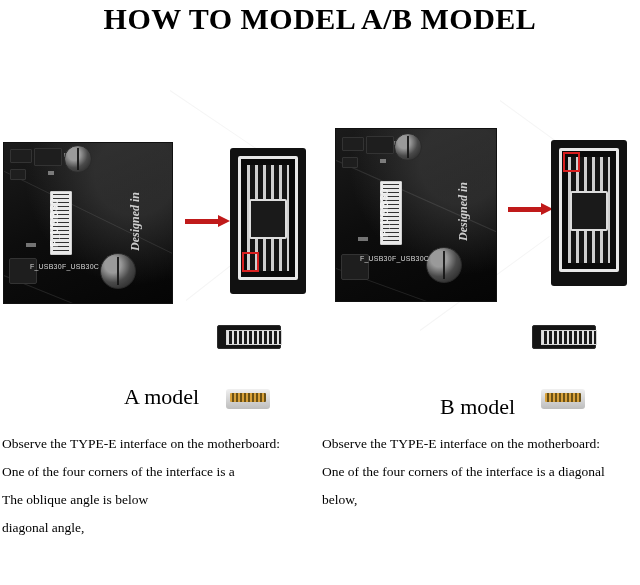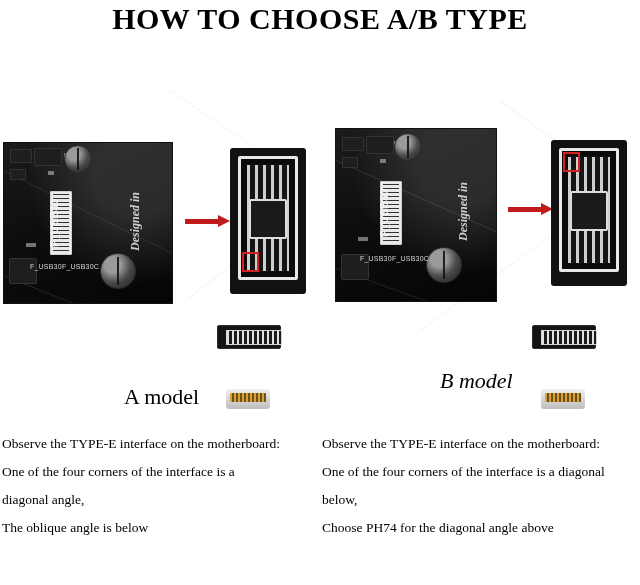--- a/index.html
+++ b/index.html
@@ -251,21 +251,21 @@
   
   .bg-streak {
     position: absolute;
     background: rgba(0,0,0,0.045);
     transform-origin: left center;
   }
 </style>
 </head>
 <body>
 
-<div class="title">HOW TO CHOOSE A/B TYPE</div>
+<div class="title">HOW TO MODEL A/B MODEL</div>
 
 <div class="bg-streak" style="left:170px; top:90px; width:120px; height:1px; transform:rotate(34deg);"></div>
 <div class="bg-streak" style="left:186px; top:300px; width:150px; height:1px; transform:rotate(-38deg);"></div>
 <div class="bg-streak" style="left:500px; top:100px; width:120px; height:1px; transform:rotate(36deg);"></div>
 <div class="bg-streak" style="left:420px; top:330px; width:160px; height:1px; transform:rotate(-36deg);"></div>
 
 <div class="mb left">
   <div class="pcb"></div>
   <div class="diag" style="left:-20px; top:18px; transform:rotate(26deg);"></div>
   <div class="diag" style="left:-30px; top:120px; transform:rotate(22deg);"></div>
@@ -354,27 +354,26 @@
   <div class="corner-box" style="left:12px; top:12px; width:17px; height:20px;"></div>
 </div>
 
 <div class="adapter" style="left:528px; top:325px; width:70px; height:86px;">
   <div class="top-block">
     <div class="top-pins"></div>
   </div>
   <div class="plug"></div>
 </div>
 
-<div class="model-caption" style="left:440px; top:368px;font-style:italic;">B model</div>
+<div class="model-caption" style="left:440px; top:394px;">B model</div>
 
 <div class="txt-block left">
   <p>Observe the TYPE-E interface on the motherboard:</p>
   <p>One of the four corners of the interface is a</p>
+  <p>The oblique angle is below</p>
   <p>diagonal angle,</p>
-  <p>The oblique angle is below</p>
 </div>
 
 <div class="txt-block right">
   <p>Observe the TYPE-E interface on the motherboard:</p>
   <p>One of the four corners of the interface is a diagonal</p>
   <p>below,</p>
-  <p>Choose PH74 for the diagonal angle above</p>
 </div>
 
 </body></html>

